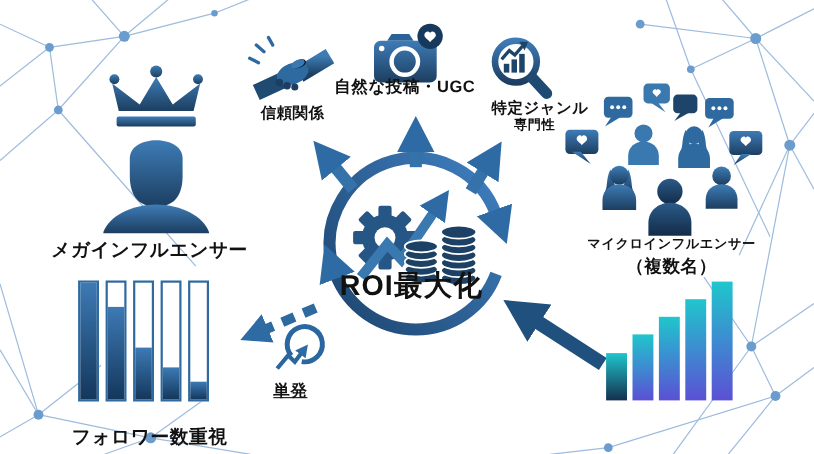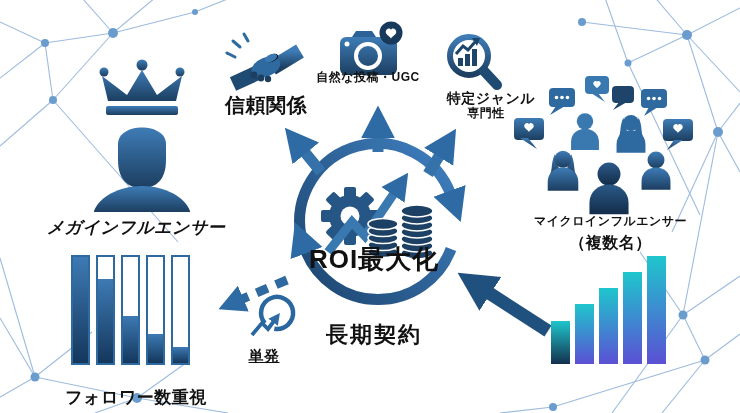--- a/index.html
+++ b/index.html
@@ -11,25 +11,25 @@
   #follower-chart{left:71px;top:255px;width:122px;height:110px;gap:6px;}
   .bar-outline{position:relative;width:19px;height:100%;border:2.5px solid #2e6a9f;
                background:#fff;box-sizing:border-box;}
   .bar-fill{position:absolute;bottom:0;left:0;right:0;
             background:linear-gradient(#3d7ab4,#14375c);}
   #engagement-chart{left:551px;top:256px;width:120px;height:108px;gap:5px;}
   .eng-bar{width:19px;background:linear-gradient(0deg,#5b50d4,#1fc6cd);}
   .eng-bar.first{background:linear-gradient(0deg,#14304e,#1fc6cd);}
   .lbl{position:absolute;z-index:3;font-weight:700;color:#111;text-align:center;
        line-height:1.15;letter-spacing:.5px;white-space:nowrap;}
-  .lbl-trust{left:216px;top:94px;width:100px;font-size:20px;}
-  .lbl-ugc{left:288px;top:71px;width:160px;font-size:12px;}
+  .lbl-trust{left:216px;top:94px;width:100px;font-size:14px;}
+  .lbl-ugc{left:288px;top:71px;width:160px;font-size:15px;}
   .lbl-genre1{left:441px;top:90px;width:100px;font-size:14px;}
   .lbl-genre2{left:436px;top:107px;width:100px;font-size:12px;}
-  .lbl-mega{left:46px;top:218px;width:180px;font-size:17px;font-style:italic;}
+  .lbl-mega{left:46px;top:218px;width:180px;font-size:17px;}
   .lbl-micro1{left:508px;top:215px;width:205px;font-size:12px;}
   .lbl-micro2{left:508px;top:234px;width:205px;font-size:16px;}
   .lbl-roi{left:294px;top:245px;width:160px;font-size:26px;letter-spacing:1px;}
   .lbl-long{left:294px;top:322px;width:160px;font-size:22px;letter-spacing:2px;}
   .lbl-oneshot{left:234px;top:347px;width:60px;font-size:15px;text-decoration:underline;}
   .lbl-follower{left:46px;top:388px;width:180px;font-size:17px;}
   .lbl-engagement{left:518px;top:371px;width:190px;font-size:16px;}
 </style>
 </head>
 <body>
@@ -292,16 +292,15 @@
   </div>
 
   <div class="lbl lbl-trust">信頼関係</div>
   <div class="lbl lbl-ugc">自然な投稿・UGC</div>
   <div class="lbl lbl-genre1">特定ジャンル</div>
   <div class="lbl lbl-genre2">専門性</div>
   <div class="lbl lbl-mega">メガインフルエンサー</div>
   <div class="lbl lbl-micro1">マイクロインフルエンサー</div>
   <div class="lbl lbl-micro2">（複数名）</div>
   <div class="lbl lbl-roi">ROI最大化</div>
-  <div class="lbl lbl-long">長期契約</div>
   <div class="lbl lbl-oneshot">単発</div>
   <div class="lbl lbl-follower">フォロワー数重視</div>
 </div>
 
 </body></html>

